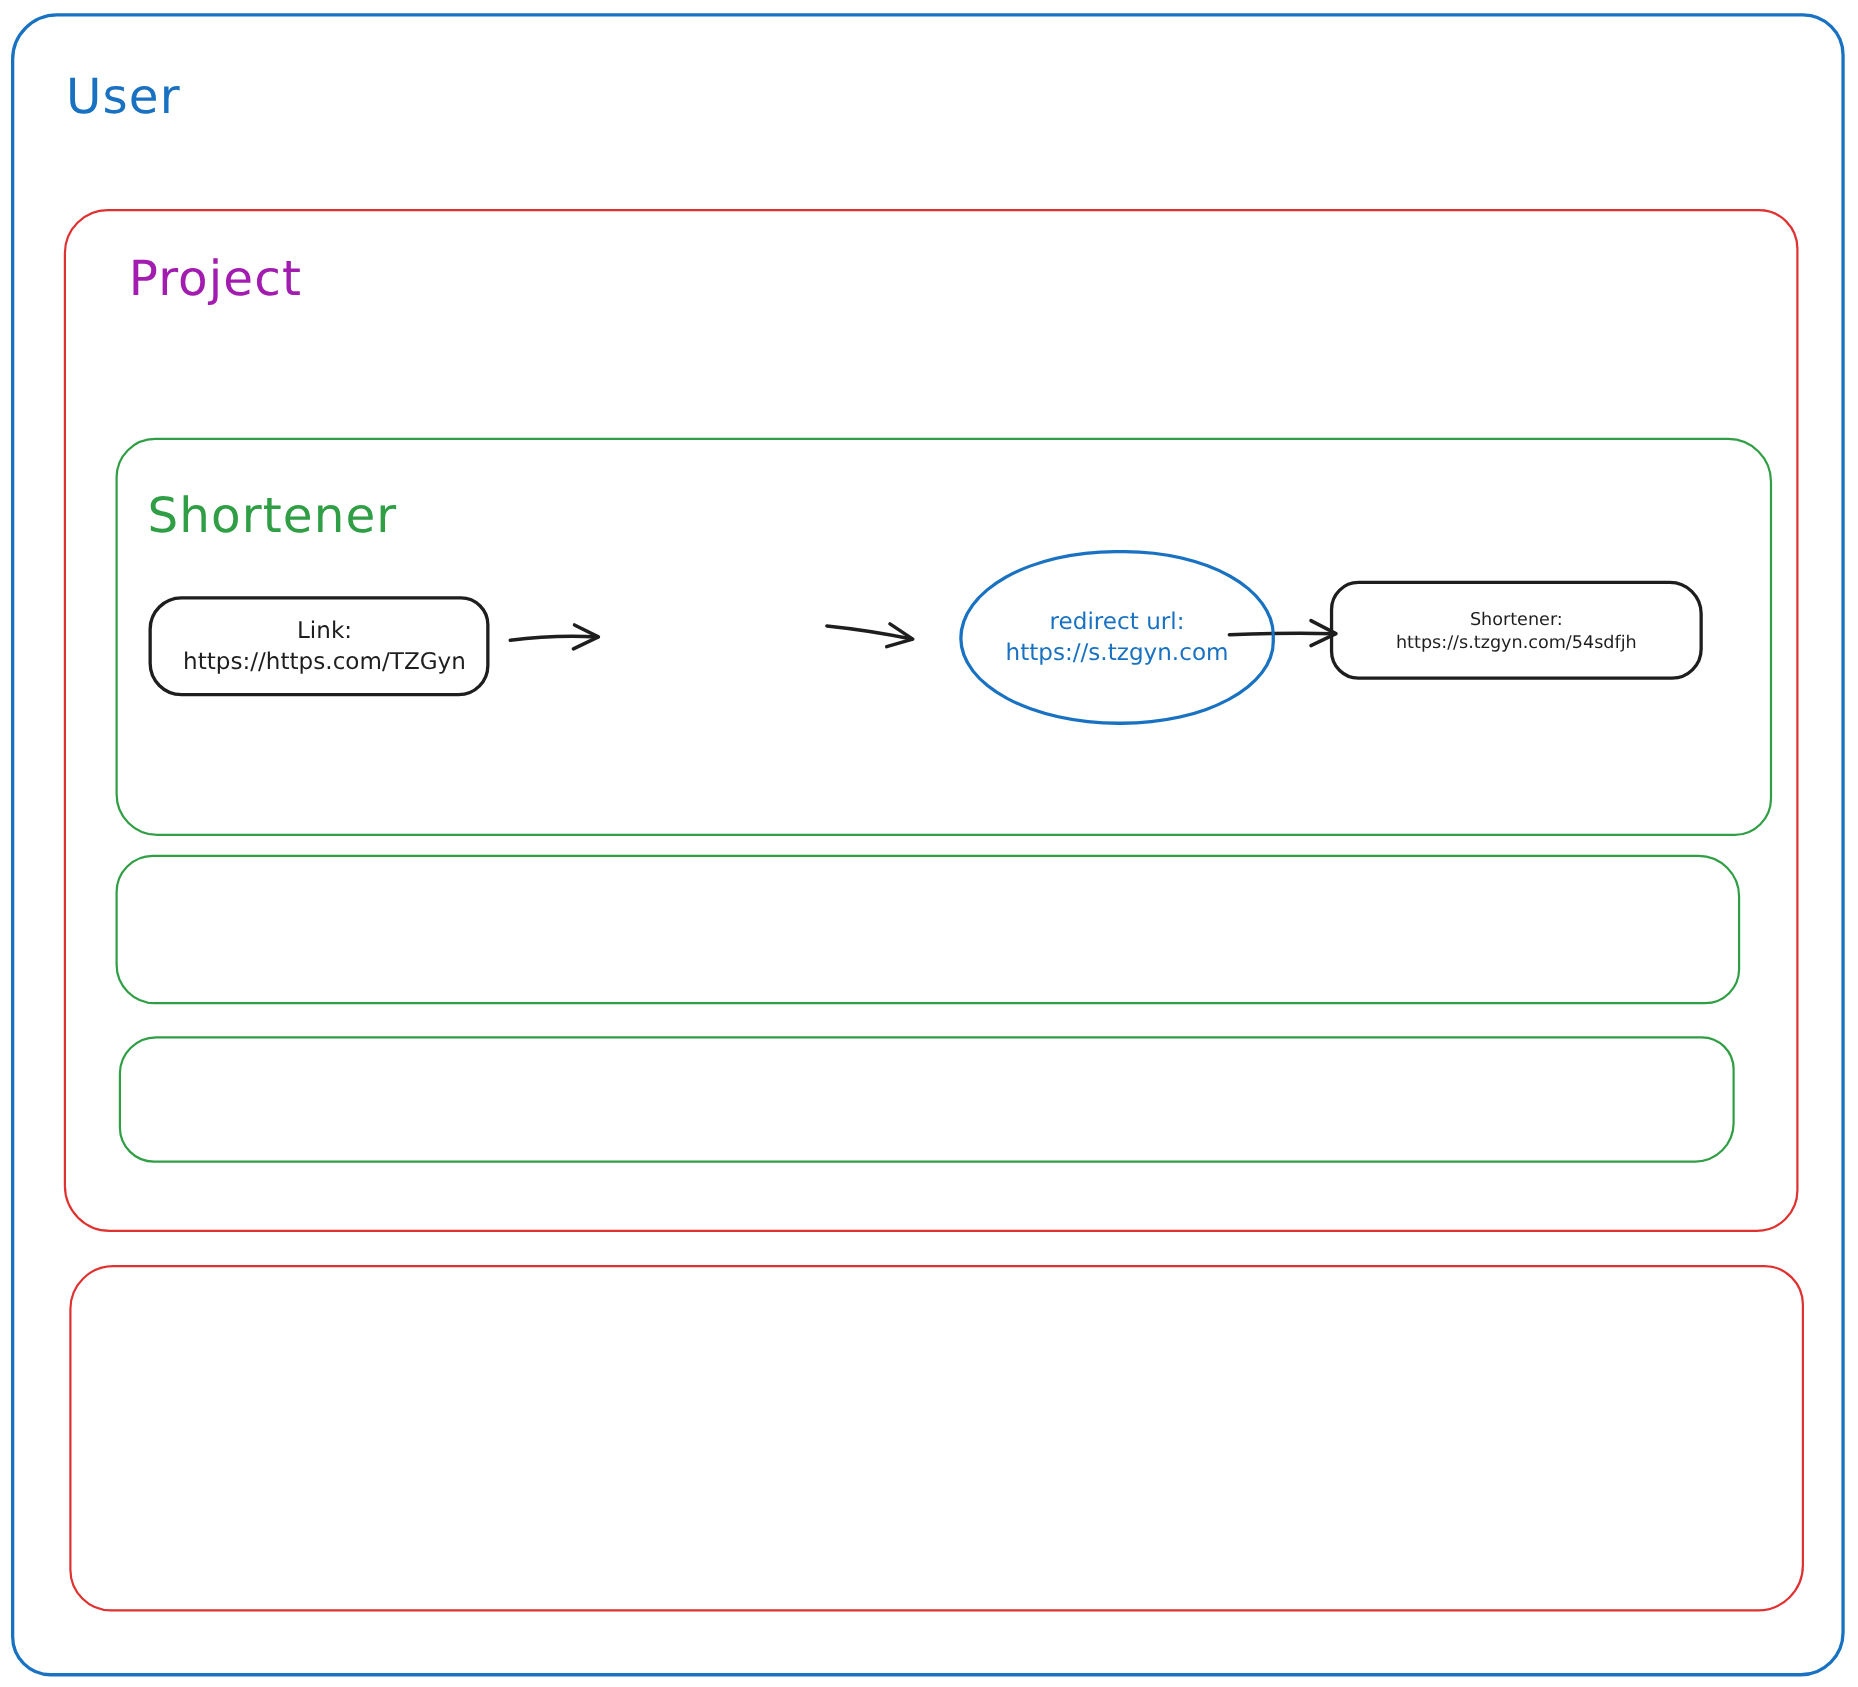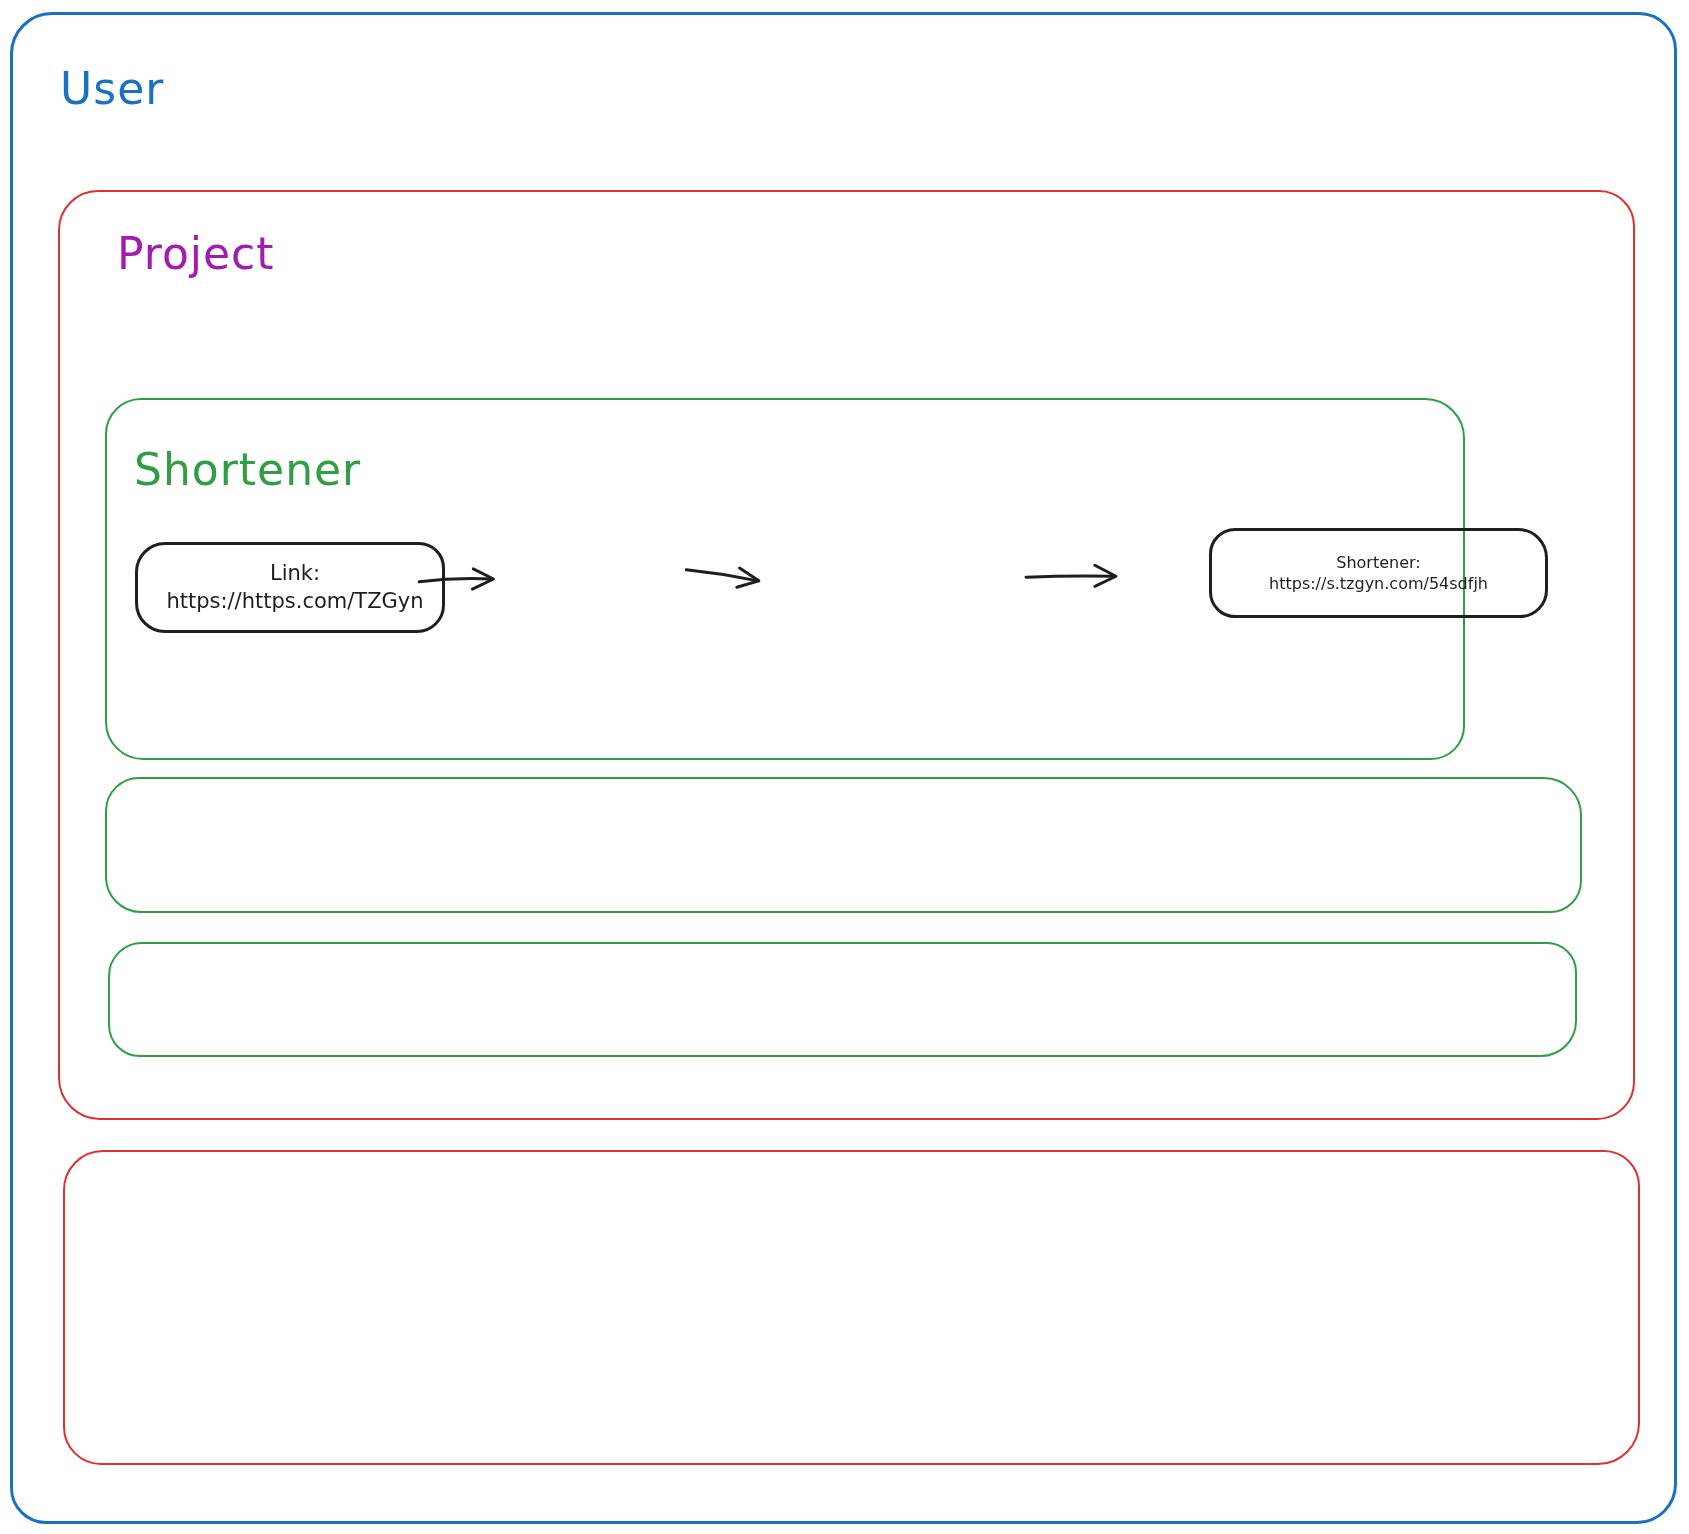--- a/index.html
+++ b/index.html
@@ -25,21 +25,21 @@
     left: 10px; top: 12px; width: 1667px; height: 1512px;
     border: 3px solid #1971c2;
     border-radius: 42px 38px 40px 36px;
   }
   .frame-project {
     left: 45px; top: 175px; width: 1577px; height: 930px;
     border: 2.5px solid #e03131;
     border-radius: 40px 36px 38px 42px;
   }
   .frame-shortener {
-    left: 45px; top: 206px; width: 1360px; height: 362px;
+    left: 45px; top: 206px; width: 1506px; height: 362px;
     border: 2.5px solid #2f9e44;
     border-radius: 36px 40px 34px 38px;
   }
   .frame-green-2 {
     left: 45px; top: 585px; width: 1477px; height: 136px;
     border: 2.5px solid #2f9e44;
     border-radius: 34px 38px 32px 36px;
   }
   .frame-green-3 {
     left: 48px; top: 750px; width: 1469px; height: 115px;
@@ -141,20 +141,24 @@
             <path d="M 1076 166 L 1099 178 L 1076 189"></path>
           </g>
         </svg>
 
         <div class="node node-rect node-link">
           <span>Link:</span>
           <span>https://https.com/TZGyn</span>
         </div>
 
 
+        <div class="node node-ellipse">
+          <span>redirect url:</span>
+          <span>https://s.tzgyn.com</span>
+        </div>
 
         <div class="node node-rect node-result">
           <span>Shortener:</span>
           <span>https://s.tzgyn.com/54sdfjh</span>
         </div>
       </div>
 
       <div class="frame frame-green-2"></div>
       <div class="frame frame-green-3"></div>
     </div>

